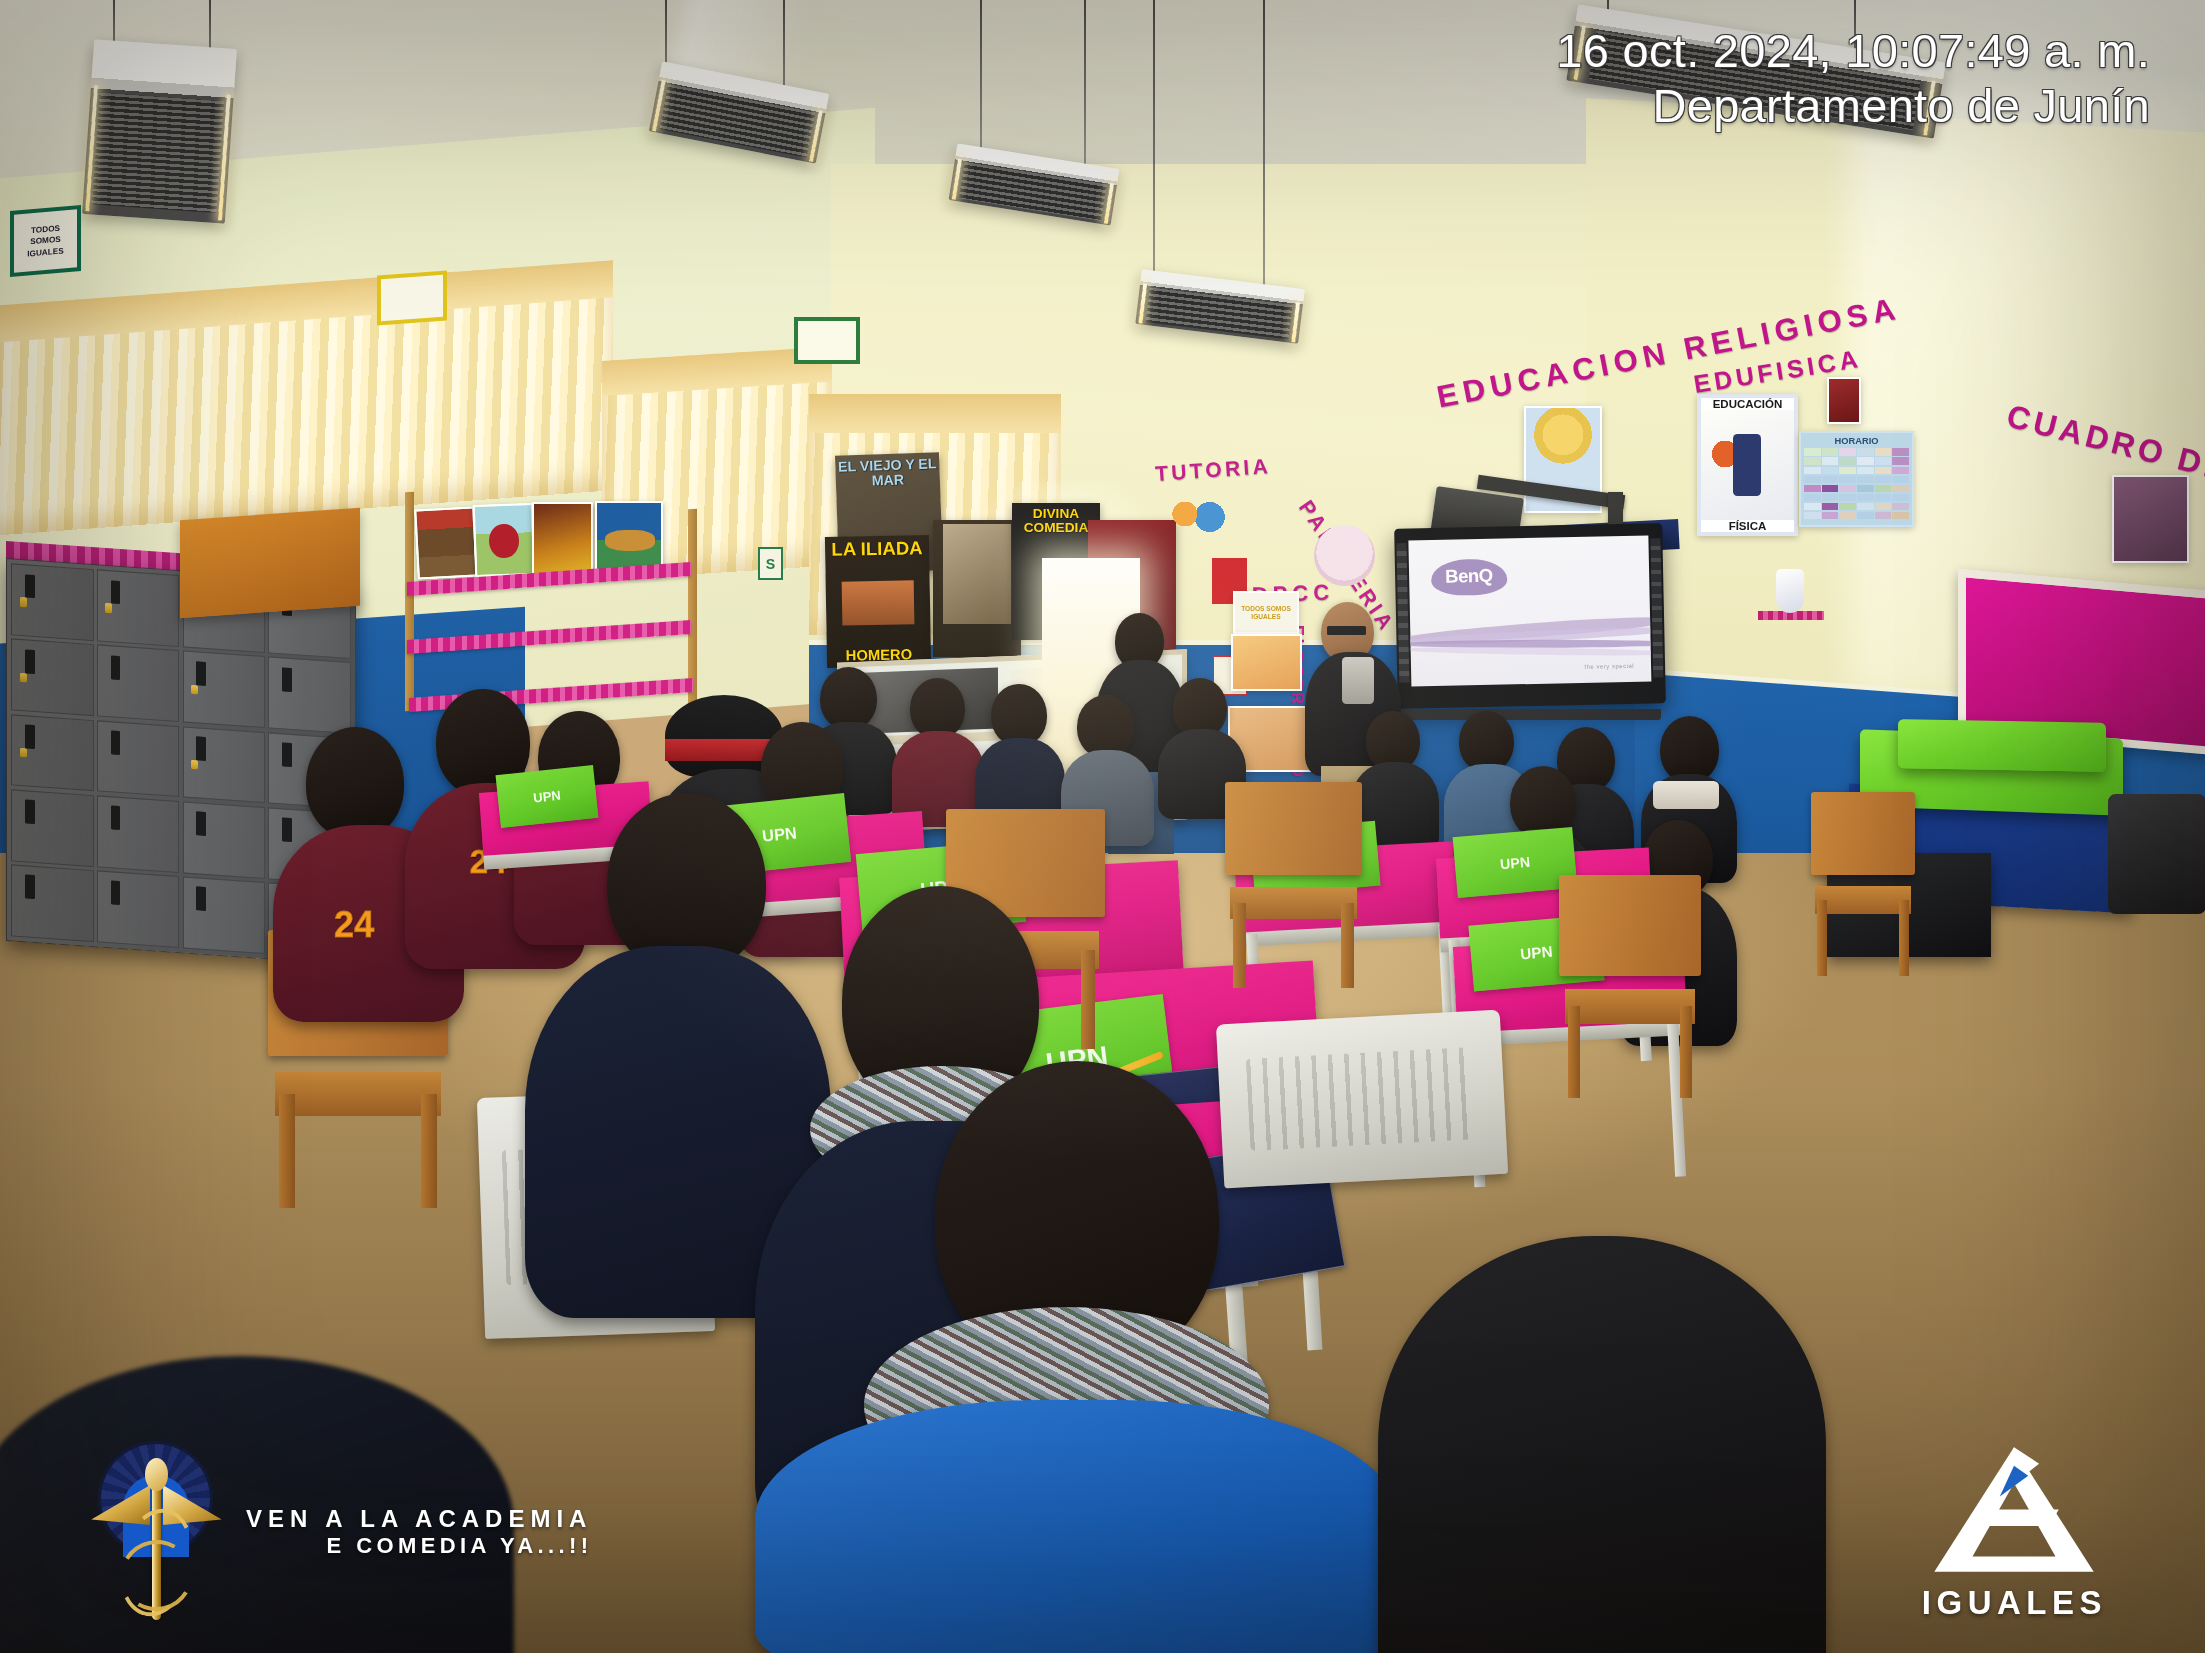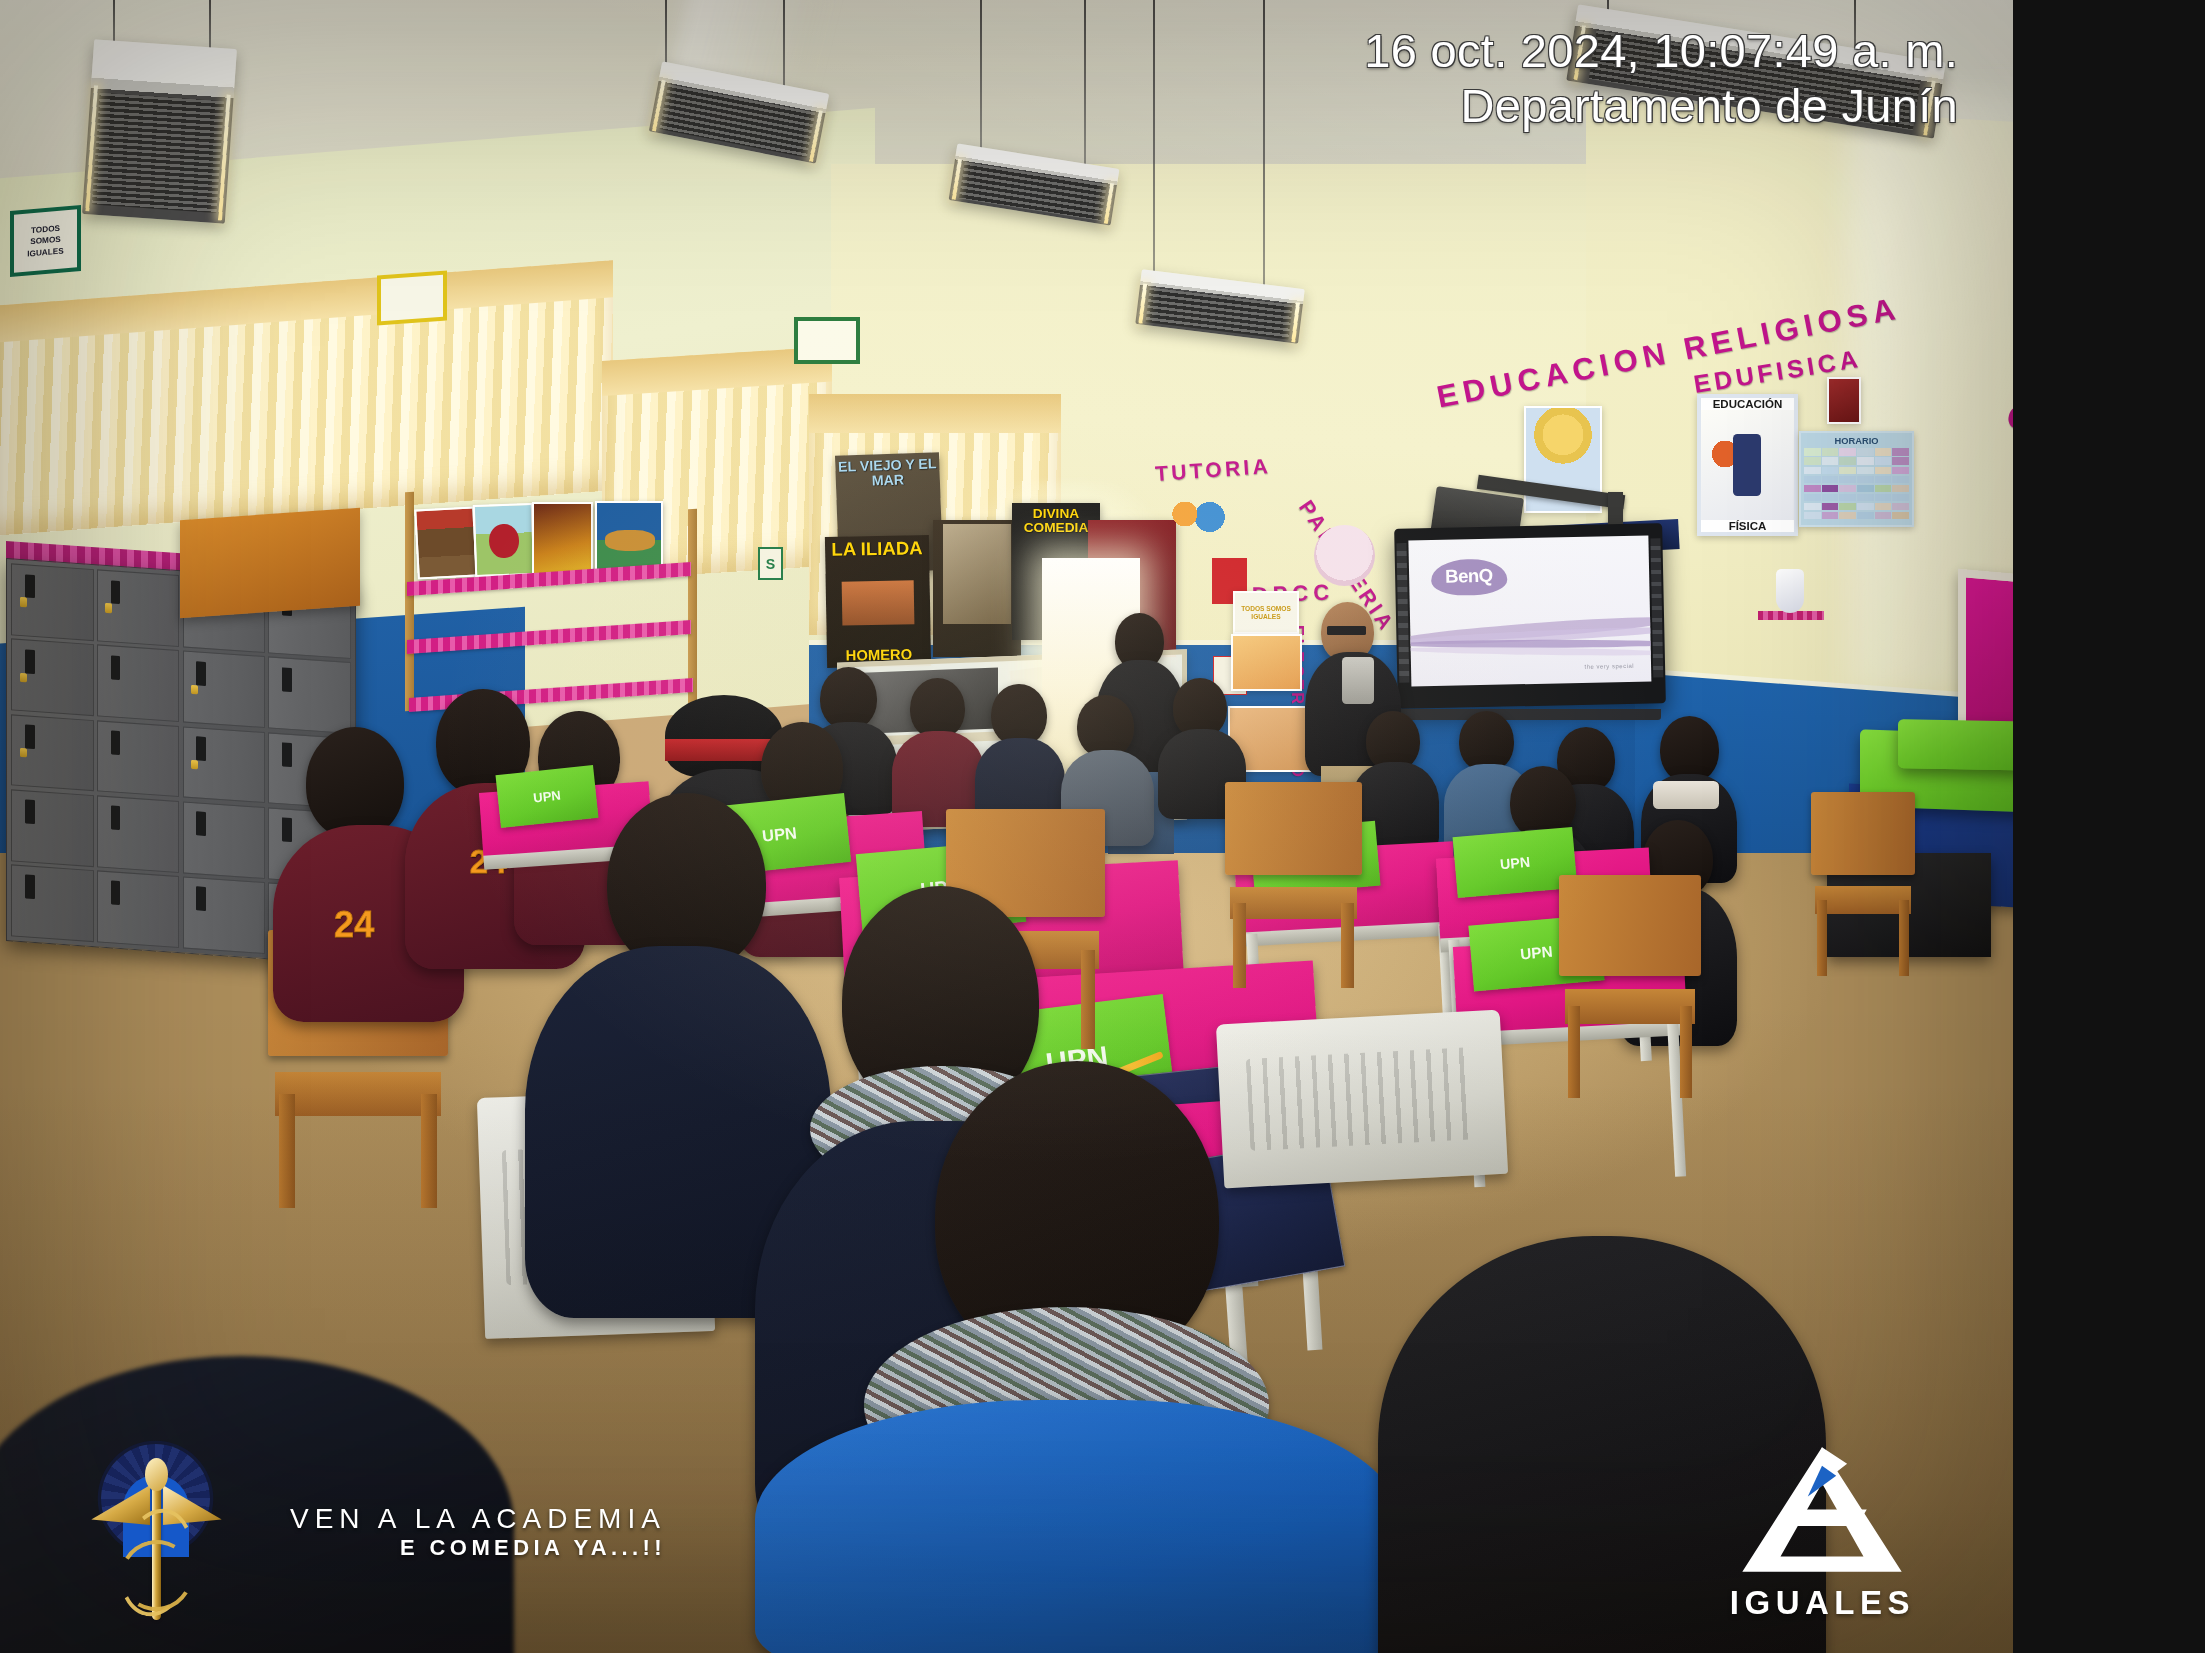--- a/index.html
+++ b/index.html
@@ -2,21 +2,21 @@
 <html style="font-size:8.8px"><head>
 <meta charset="utf-8">
 <title>Classroom Photo with Timestamp Overlay</title>
 <style>
   * { margin:0; padding:0; box-sizing:border-box; }
   html,body { background:#111; }
   body { font-family:"Liberation Sans", sans-serif; }
 
   #photo {
     position:relative;
-    width:2013px; height:1654px;
+    width:2205px; height:1654px;
     overflow:hidden;
     background:#caa877;
   }
 
   
   .layer { position:absolute; }
 
   
   .ceiling {
     left:0; top:0; width:2205px; height:350px;
@@ -436,23 +436,22 @@
     transform:rotate(12deg); opacity:.95;
   }
   .cad-snake2 {
     position:absolute; left:32px; top:98px; width:73px; height:71px;
     border:4.9px solid #d9b149; border-radius:50%;
     border-color:#d9b149 transparent #d9b149 transparent;
     transform:rotate(-14deg); opacity:.95;
   }
   .logo-text { color:#fff; }
   .logo-kicker {
-    font-size:28px; font-weight:normal; letter-spacing:6px;
+    font-size:24px; font-weight:bold; letter-spacing:6px;
     text-shadow:0 1.6px 3.8px rgba(0,0,0,.55);
-    margin-left:44px;
   }
   .logo-main {
     font-family:"DejaVu Serif", serif;
     font-style:italic; font-weight:bold;
     font-size:70px; line-height:1.02; margin:3.3px 0 1.1px 0;
     text-shadow:0 3.3px 7.7px rgba(0,0,0,.55);
   }
   .logo-sub {
     font-size:22px; font-weight:bold; letter-spacing:4.4px; text-align:right;
     text-shadow:0 1.6px 3.8px rgba(0,0,0,.55);

